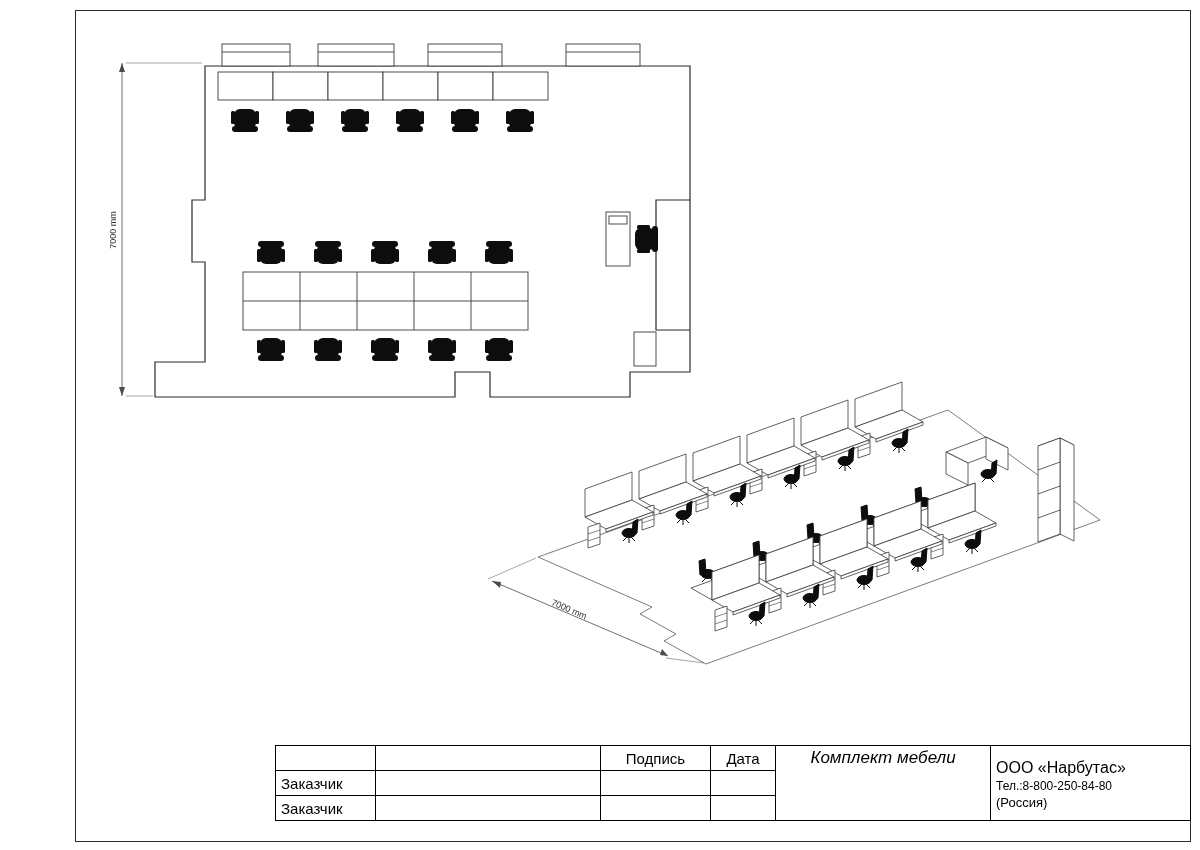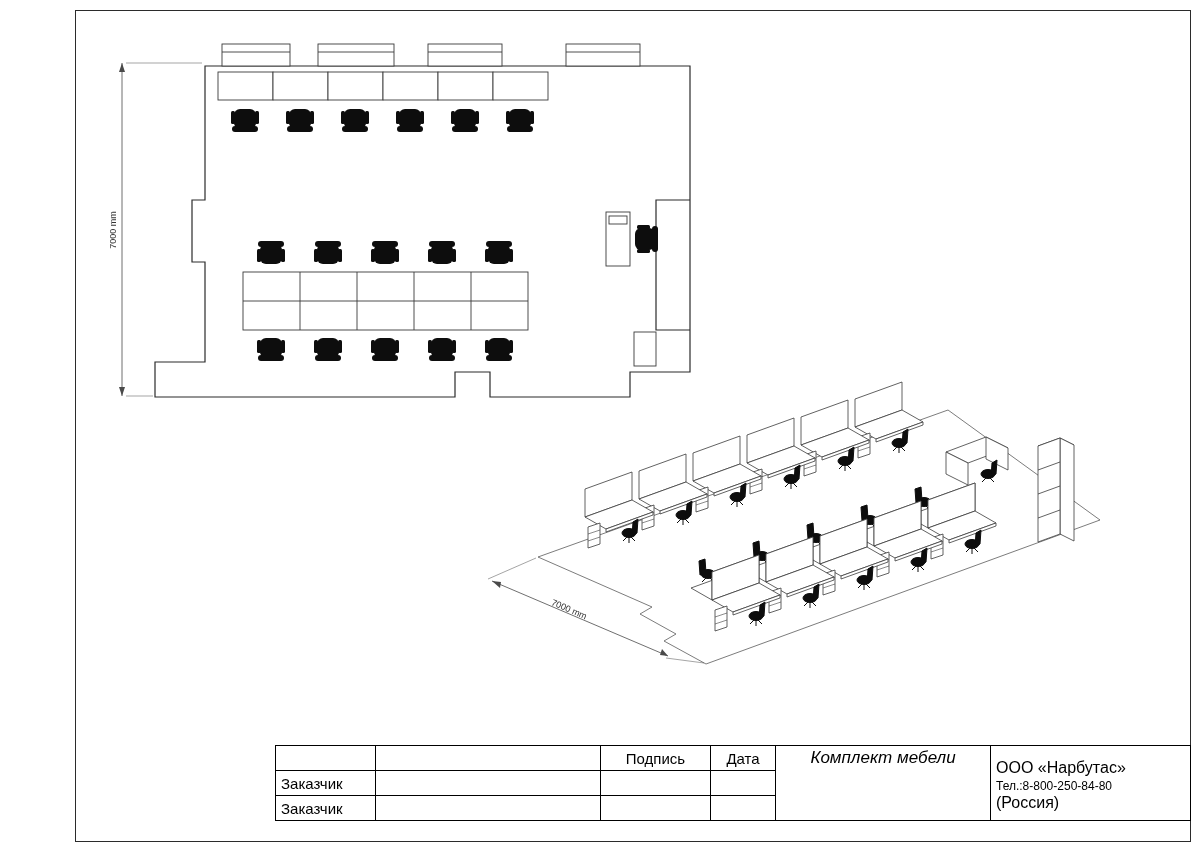--- a/index.html
+++ b/index.html
@@ -10,21 +10,21 @@
   svg{position:absolute;left:0;top:0;}
   .titleblock{position:absolute;left:275px;top:745px;border-collapse:collapse;
               table-layout:fixed;font-size:15px;}
   .titleblock td{border:1px solid #000;height:24px;padding:0 5px;
                  vertical-align:middle;white-space:nowrap;overflow:hidden;}
   .titleblock td.center{text-align:center;}
   .titleblock td.toptitle{vertical-align:top;text-align:center;font-size:17px;padding-top:2px;font-style:italic;}
   .company-cell{text-align:left;vertical-align:middle;margin-left:9px;}
   .company-name{font-size:16px;line-height:19px;}
   .company-phone{font-size:12px;line-height:19px;}
-  .company-country{font-size:16px;line-height:13px;}
+  .company-country{font-size:13px;line-height:13px;}
   text{font-family:"Liberation Sans",sans-serif;}
 </style>
 </head>
 <body>
 
 <div class="sheet">
   <div class="frame"></div>
 
   <svg width="1200" height="850" viewBox="0 0 1200 850">
     <defs>

